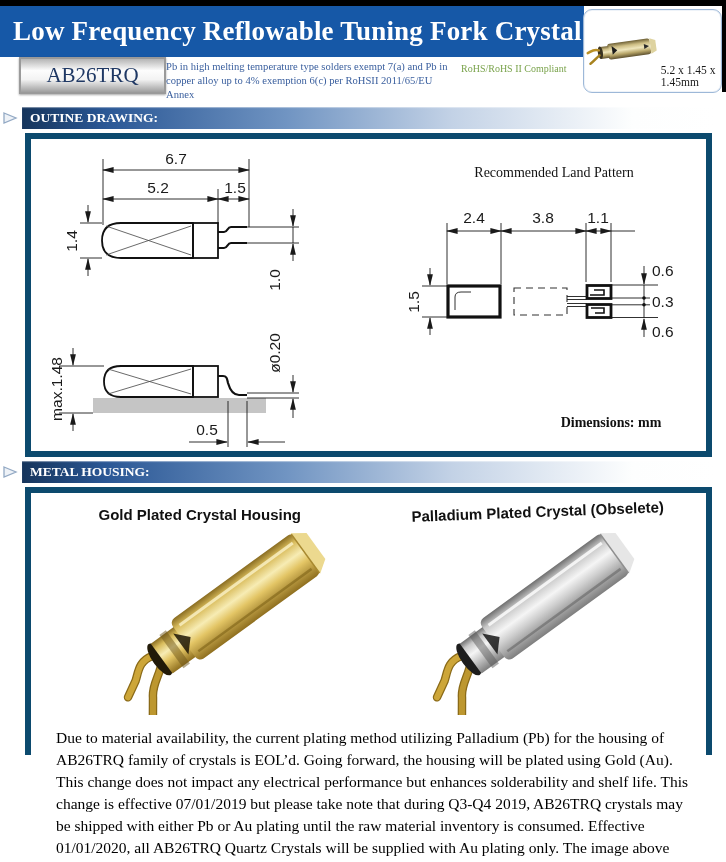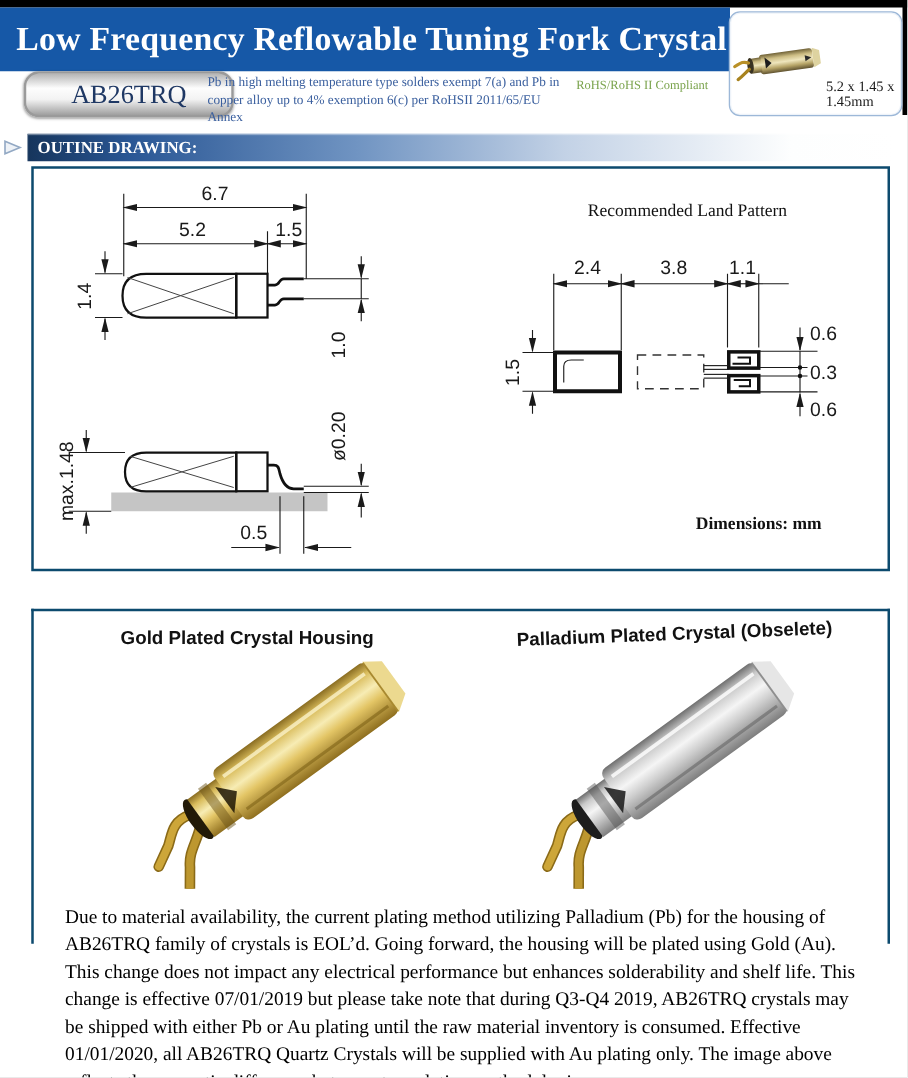--- a/index.html
+++ b/index.html
@@ -10,40 +10,40 @@
   .topbar{position:absolute;top:0;left:0;width:726px;height:6px;background:#000;}
   .right-edge{position:absolute;top:0;right:0;width:4px;height:92px;background:#000;}
   .banner{position:absolute;top:6px;left:0;width:584px;height:51px;background:#1658a7;
           display:flex;align-items:center;}
   .banner h1{color:#fff;font-size:27px;font-weight:bold;margin:0 0 0 13px;letter-spacing:.2px;}
   .product-box{position:absolute;top:9px;right:4px;width:137px;height:82px;background:#fff;
           border:1px solid #9db8d8;border-radius:9px;display:flex;flex-direction:row;
           align-items:center;box-shadow:inset 0 0 0 1px #eef3f9;}
   .size-label{font-size:11.5px;color:#1a1a1a;margin-top:auto;margin-bottom:4px;}
 
-  .part-pill{position:absolute;top:57px;left:19px;width:168px;height:37px;border-radius:12px;
+  .part-pill{position:absolute;top:57px;left:19px;width:147px;height:37px;border-radius:0;
           border:2px solid #9a9a9a;box-sizing:border-box;
           background:linear-gradient(#b5b5b5,#fdfdfd 35%,#f3f3f3 62%,#9f9f9f);
           display:flex;align-items:center;justify-content:center;
           font-size:21px;color:#1f3864;box-shadow:0 1px 2px rgba(0,0,0,.35);}
   .exemption-note{position:absolute;top:60px;left:166px;width:284px;
           font-size:10.6px;line-height:1.32;color:#3a5f9e;}
   .compliance{position:absolute;top:63px;left:461px;font-size:10px;color:#7aa34c;}
 
   
   .section-row{position:absolute;left:2px;width:718px;height:22px;}
   #sec1{top:107px;} #sec2{top:461px;}
   .sec-arrow{position:absolute;left:0;top:3px;}
   .section-bar{position:absolute;left:20px;top:0;width:694px;height:22px;box-sizing:border-box;
           background:linear-gradient(to right,#16355c,#2a5795 12%,#7094c2 38%,#c3d2e6 62%,#fdfefe 88%,#fff);
           color:#fff;font-weight:bold;font-size:13.5px;line-height:22px;padding-left:8px;
           box-shadow:inset 0 1px 1px rgba(255,255,255,.45);}
 
   
-  .box{position:absolute;left:25px;width:687px;border:2px solid #0c4a6e;background:#fff;box-sizing:border-box;}
+  .box{position:absolute;left:25px;width:687px;border:6px solid #0c4a6e;background:#fff;box-sizing:border-box;}
   #drawing-box{top:133px;height:324px;}
   #housing-box{top:487px;height:268px;border-bottom:none;}
 
   
   .tdraw{display:block;}
   .thin{stroke:#1a1a1a;stroke-width:.9;fill:none;}
   .med{stroke:#111;stroke-width:1.8;fill:none;}
   .lead{stroke:#111;stroke-width:2.2;fill:none;}
   .xline{stroke:#444;stroke-width:.8;fill:none;}
   .dim{font-family:"Liberation Sans",sans-serif;font-size:15.5px;fill:#1a1a1a;}
@@ -218,20 +218,30 @@
       <text class="dim" x="512" y="84" text-anchor="middle">3.8</text>
       <text class="dim" x="567" y="84" text-anchor="middle">1.1</text>
       <text class="dim" x="388" y="163" text-anchor="middle" transform="rotate(-90 388 163)">1.5</text>
       <text class="dim" x="621" y="137">0.6</text>
       <text class="dim" x="621" y="168">0.3</text>
       <text class="dim" x="621" y="198">0.6</text>
       <text class="serb" x="580" y="288" text-anchor="middle">Dimensions: mm</text>
     </svg>
   </div>
 
+  <div class="section-row" id="sec2">
+    <span class="sec-arrow">
+      <svg width="17" height="16" viewBox="0 0 17 16">
+          <path d="M2,3 L14,8 L2,13 Z" fill="#eef2f7" stroke="#93a9c4" stroke-width="1.3"></path>
+        </svg>
+    </span>
+    <div class="section-bar">
+      <span>METAL HOUSING:</span>
+    </div>
+  </div>
 
   <div class="box" id="housing-box">
     <div class="housing-labels">
       <div class="h-label gold">Gold Plated Crystal Housing</div>
       <div class="h-label pall">Palladium Plated Crystal (Obselete)</div>
     </div>
     <div class="housing-photos">
       <svg width="250" height="190" viewBox="0 0 250 190">
         <defs>
           <linearGradient id="gb" x1="0" y1="0" x2="0" y2="1">

